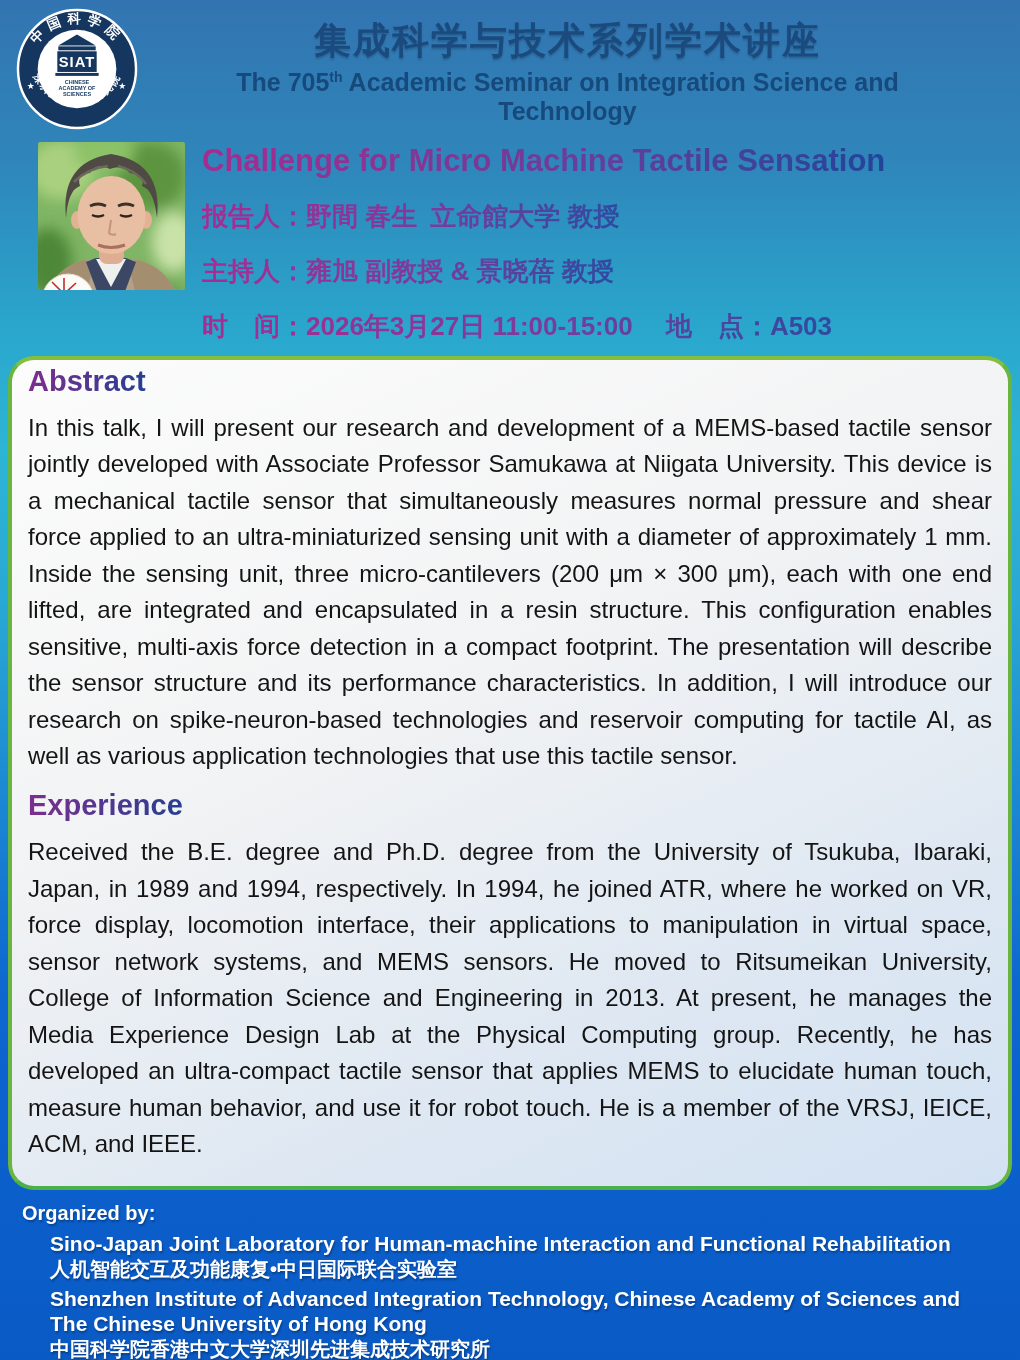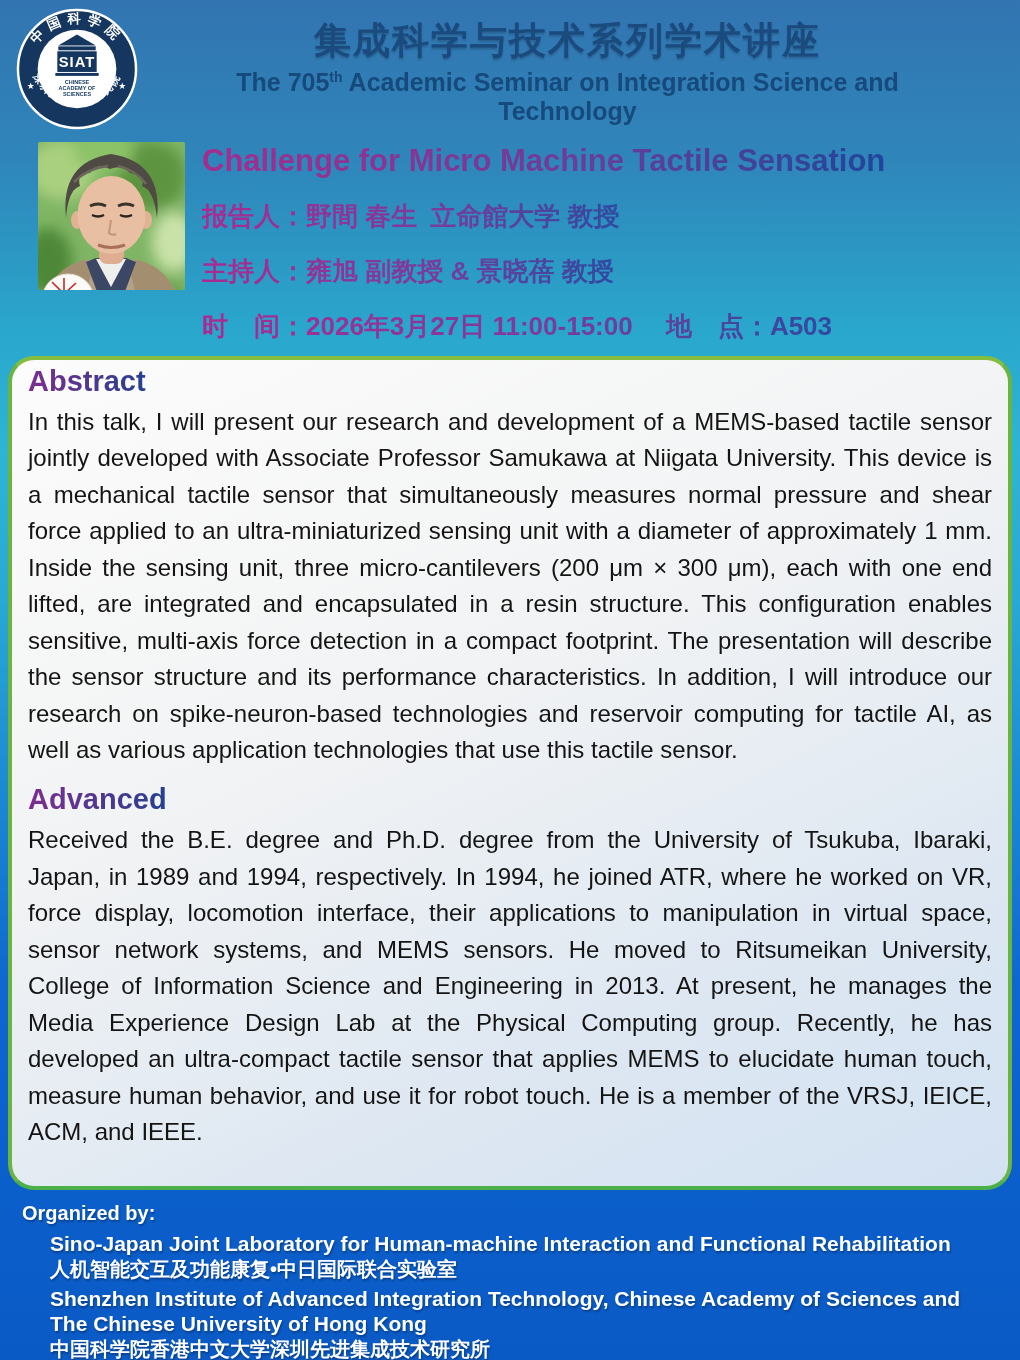--- a/index.html
+++ b/index.html
@@ -42,21 +42,21 @@
     border:4px solid #69b53f; border-top-color:#85bd3e; border-bottom-color:#4cb04a;
     border-radius:26px; padding:4px 16px 8px;
   }
   .section-heading {
     font-size:29px; font-weight:700; width:fit-content; line-height:1.2;
     background-image:linear-gradient(90deg,#7d2e8e 0%,#253f92 100%);
     -webkit-background-clip:text; background-clip:text; color:transparent;
   }
   .bio-heading { margin-top:14px; }
   .body-text {
-    font-size:24px; line-height:1.52; color:#141414; text-align:justify; margin-top:5px;
+    font-size:24px; line-height:1.52; color:#141414; text-align:justify; margin-top:11px;
   }
   
   .footer { flex:none; padding:8px 22px 0; color:#fff; text-shadow:1px 2px 2px rgba(0,0,0,.3); }
   .organized { font-size:20px; font-weight:700; }
   .org-group { margin-top:7px;margin-left:28px; }
   .org-en { font-size:21px; font-weight:700; line-height:1.16; }
   .org-zh { font-size:20px; font-weight:700; margin-top:2px; line-height:1.1; }
 </style>
 </head>
 <body>
@@ -155,21 +155,21 @@
       <div class="grad-title">Challenge for Micro Machine Tactile Sensation</div>
       <div class="info-line">报告人：野間 春生 立命館大学 教授</div>
       <div class="info-line">主持人：雍旭 副教授 &amp; 景晓蓓 教授</div>
       <div class="info-line">时　间：2026年3月27日 11:00-15:00　 地　点：A503</div>
     </div>
   </div>
 
   <div class="card">
     <div class="section-heading">Abstract</div>
     <div class="body-text">In this talk, I will present our research and development of a MEMS-based tactile sensor jointly developed with Associate Professor Samukawa at Niigata University. This device is a mechanical tactile sensor that simultaneously measures normal pressure and shear force applied to an ultra-miniaturized sensing unit with a diameter of approximately 1 mm. Inside the sensing unit, three micro-cantilevers (200 μm × 300 μm), each with one end lifted, are integrated and encapsulated in a resin structure. This configuration enables sensitive, multi-axis force detection in a compact footprint. The presentation will describe the sensor structure and its performance characteristics. In addition, I will introduce our research on spike-neuron-based technologies and reservoir computing for tactile AI, as well as various application technologies that use this tactile sensor.</div>
-    <div class="section-heading bio-heading">Advanced</div>
+    <div class="section-heading bio-heading">Experience</div>
     <div class="body-text">Received the B.E. degree and Ph.D. degree from the University of Tsukuba, Ibaraki, Japan, in 1989 and 1994, respectively. In 1994, he joined ATR, where he worked on VR, force display, locomotion interface, their applications to manipulation in virtual space, sensor network systems, and MEMS sensors. He moved to Ritsumeikan University, College of Information Science and Engineering in 2013. At present, he manages the Media Experience Design Lab at the Physical Computing group. Recently, he has developed an ultra-compact tactile sensor that applies MEMS to elucidate human touch, measure human behavior, and use it for robot touch. He is a member of the VRSJ, IEICE, ACM, and IEEE.</div>
   </div>
 
   <div class="footer">
     <div class="organized">Organized by:</div>
     <div class="org-group">
       <div class="org-en">Sino-Japan Joint Laboratory for Human-machine Interaction and Functional Rehabilitation</div>
       <div class="org-zh">人机智能交互及功能康复•中日国际联合实验室</div>
     </div>
     <div class="org-group">

